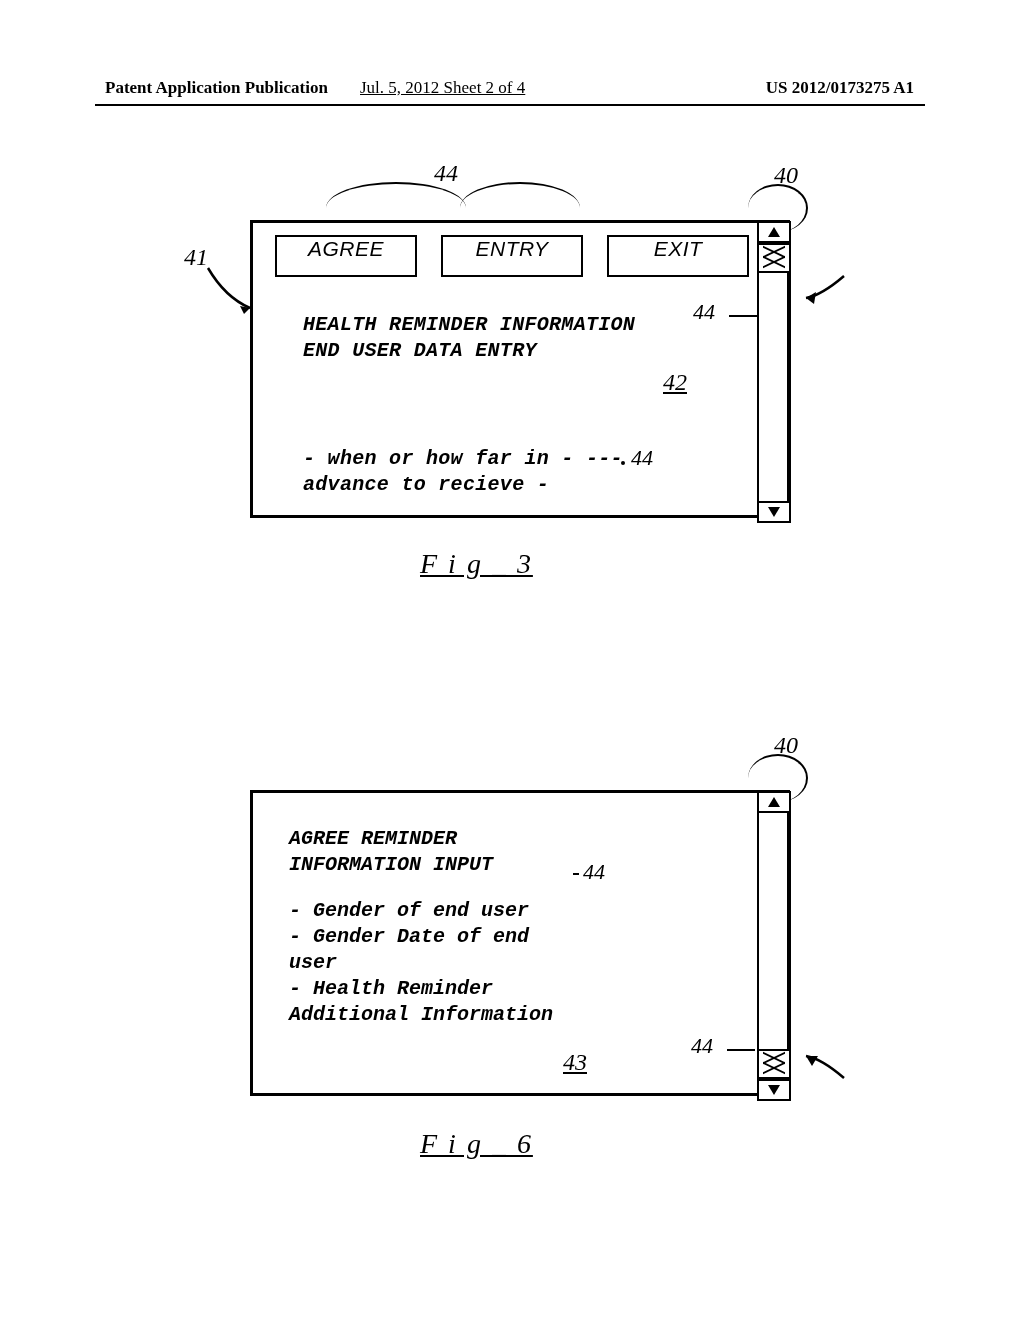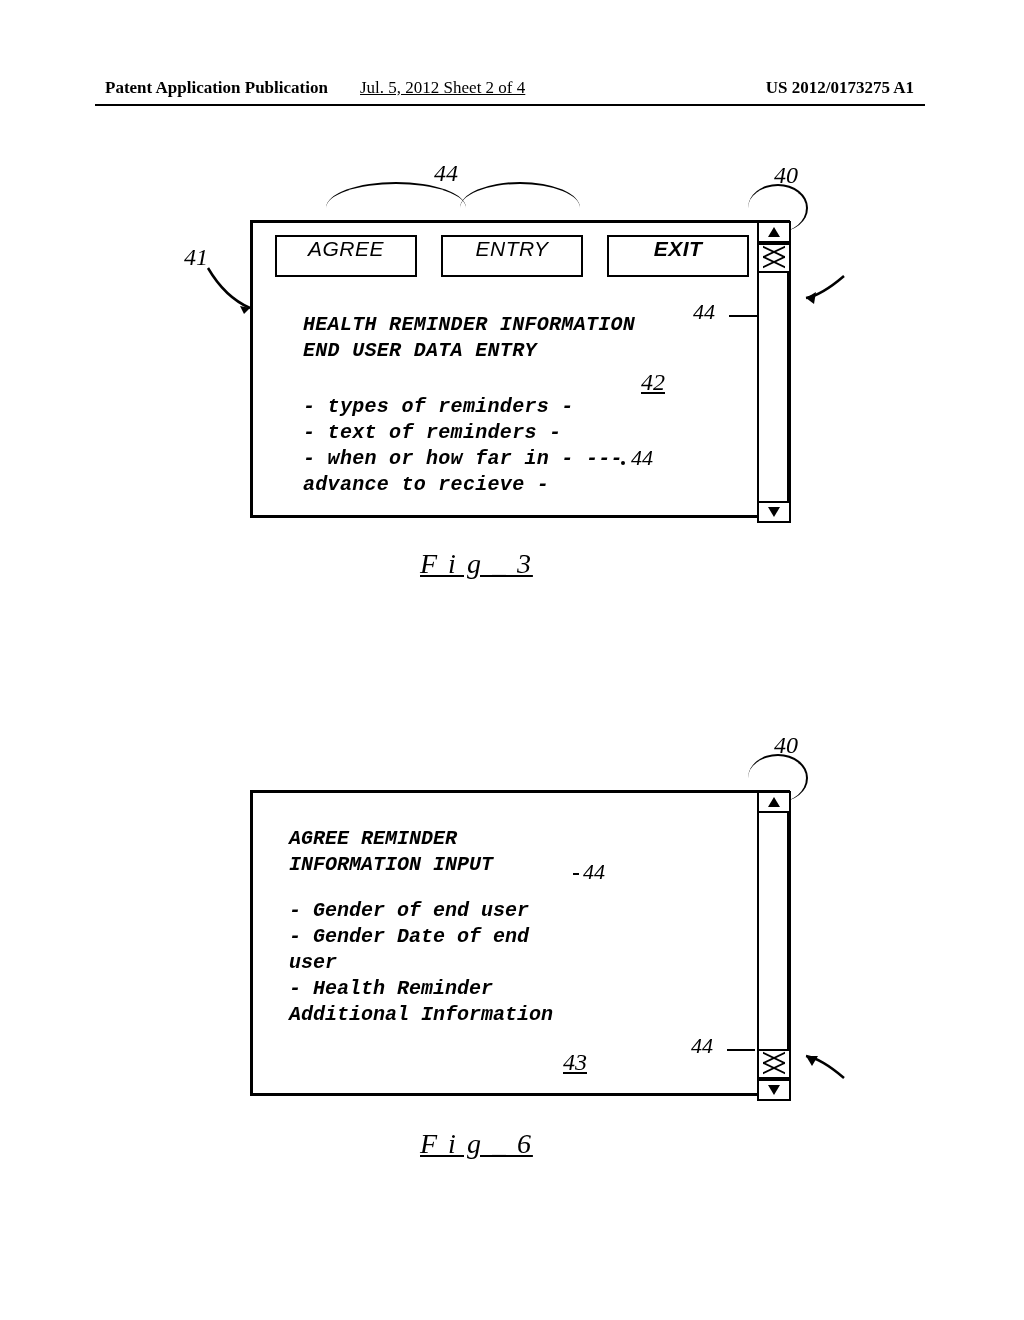--- a/index.html
+++ b/index.html
@@ -73,32 +73,30 @@
     <svg style="position:absolute; left:-48px; top:78px;" width="58" height="60">
       <path d="M6 6 C 20 30, 34 40, 48 46" stroke="#000" stroke-width="2.5" fill="none"></path>
       <path d="M48 46 l-10 -2 l4 8 z" fill="#000"></path>
     </svg>
 
     <div class="panel3">
 
       <div class="buttons-row">
         <div class="btn" style="left:0;">AGREE</div>
         <div class="btn" style="left:166px;">ENTRY</div>
-        <div class="btn" style="left:332px;font-weight:bold;">EXIT</div>
+        <div class="btn" style="left:332px;">EXIT</div>
       </div>
 
       <div class="txt3" style="top:90px;">HEALTH REMINDER INFORMATION</div>
       <div class="txt3" style="top:116px;">END USER DATA ENTRY</div>
 
-      <div class="txt3" style="top:172px;">- types of reminders -</div>
-      <div class="txt3" style="top:198px;">- text of reminders  -</div>
       <div class="txt3" style="top:250px;">advance to recieve   -</div>
       <div class="txt3" style="top:224px;">- when or how far in - ---</div>
 
-      <div class="ref" style="left:388px; top:146px; text-decoration:underline;">42</div>
+      <div class="ref" style="left:410px; top:146px; text-decoration:underline;">42</div>
 
       <div class="ref" style="left:378px; top:222px; font-size:22px;">44</div>
       <div style="position:absolute; left:368px; top:238px; width:4px; height:4px; background:#000; border-radius:50%;"></div>
 
       <div class="ref" style="left:440px; top:76px; font-size:22px;">44</div>
       <div class="leader" style="left:476px; top:92px; width:28px; height:2px;"></div>
 
       <div class="sb sb3">
         <div class="sb-track"></div>
         <div class="sb-arrow" style="top:0;">

